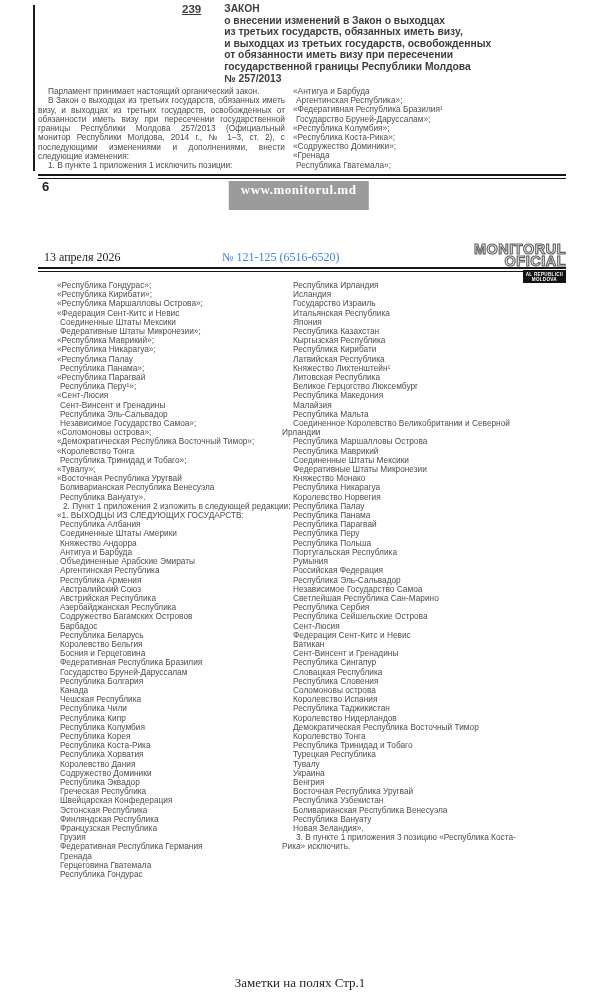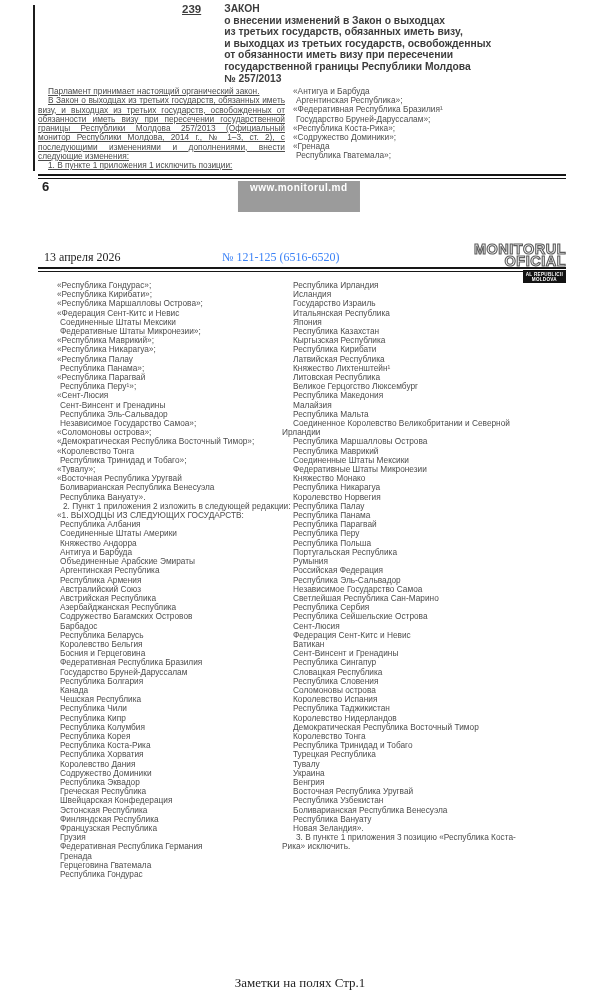--- a/index.html
+++ b/index.html
@@ -10,40 +10,40 @@
   
   .vbar{position:absolute;left:33px;top:5px;width:2px;height:166px;background:#1c1c1c;}
 
   
   .lawhead{position:absolute;left:138px;top:3px;display:flex;align-items:flex-start;margin-left:44px;}
   .lawnum{font-size:11.5px;font-weight:bold;color:#3d3d3d;text-decoration:underline;margin-right:23px;line-height:12px;}
   .lawtitle div{font-size:10.3px;font-weight:bold;color:#3d3d3d;line-height:11.6px;white-space:nowrap;}
 
   
   .topcols{position:absolute;left:38px;top:87px;width:527px;display:flex;}
-  .topleft{width:247px;margin-right:8px;text-decoration:underline;}
+  .topleft{width:247px;margin-right:8px;}
   .para{font-size:8.3px;line-height:9.25px;text-align:justify;text-indent:10px;color:#4c4c4c;}
   .topright{flex:1;}
 
   
   .list > div{font-size:8.3px;line-height:9.2px;white-space:nowrap;margin-left:3px;color:#4e4e4e;}
   .list > div.k-q{margin-left:0;}
   .list > div.k-i{margin-left:0;text-indent:6px;}
   .list > div.k-o{margin-left:-8px;}
 
   
   .rule{position:absolute;left:38px;width:528px;height:2px;border-top:2.5px solid #161616;border-bottom:1.5px solid #161616;}
   .rule1{top:174px;}
   .rule2{top:267px;border-top:2px solid #161616;border-bottom:1px solid #161616;height:2px;}
 
   
   .pnum{position:absolute;left:42px;top:179px;font-size:13px;font-weight:bold;color:#222;}
   .sitebox{position:absolute;left:50%;top:181px;transform:translateX(-51%);background:#9b9b9b;color:#ffffff;
-           font-family:Liberation Sans, sans-serif;font-weight:bold;font-size:10px;
-           padding:1px 12px 19px 12px;letter-spacing:0.5px;}
+           font-family:Liberation Serif, serif;font-weight:bold;font-size:13px;
+           padding:1px 12px 12px 12px;letter-spacing:0.5px;}
 
   
   .p2date{position:absolute;left:44px;top:250px;font-size:12px;color:#1d1d1d;}
   .p2issue{position:absolute;left:222px;top:250px;font-size:12px;color:#3b82f6;}
   .logo{position:absolute;right:34px;top:243px;text-align:left;line-height:12px;}
   .logol1,.logol2{font-weight:900;font-size:14.5px;letter-spacing:0.5px;color:#fdfdfd;
                   -webkit-text-stroke:1.1px #5d5d5d;text-shadow:0 0 0.5px #8a8a8a;display:inline-block;}
   .logorow{display:flex;align-items:flex-end;gap:3px;flex-direction:column;}
   .badge{display:inline-block;background:#121212;color:#ffffff;font-size:4.6px;line-height:5px;
          font-weight:bold;padding:1.5px 3px;letter-spacing:0.3px;margin-bottom:1px;}
@@ -81,20 +81,21 @@
     <div class="topleft">
         <div class="para">Парламент принимает настоящий органический закон.</div>
         <div class="para">В Закон о выходцах из третьих государств, обязанных иметь визу, и выходцах из третьих государств, освобожденных от обязанности иметь визу при пересечении государственной границы Республики Молдова 257/2013 (Официальный монитор Республики Молдова, 2014 г., № 1–3, ст. 2), с последующими изменениями и дополнениями, внести следующие изменения:</div>
         <div class="para">1. В пункте 1 приложения 1 исключить позиции:</div>
       </div>
     <div class="topright list">
         <div class="k-q">«Антигуа и Барбуда</div>
         <div class="k-p">Аргентинская Республика»;</div>
         <div class="k-q">«Федеративная Республика Бразилия¹</div>
         <div class="k-p">Государство Бруней-Даруссалам»;</div>
+        <div class="k-q">«Республика Колумбия»;</div>
         <div class="k-q">«Республика Коста-Рика»;</div>
         <div class="k-q">«Содружество Доминики»;</div>
         <div class="k-q">«Гренада</div>
         <div class="k-p">Республика Гватемала»;</div>
       </div>
   </div>
 
   <div class="rule rule1"></div>
 
   <div class="pnum">6</div>

